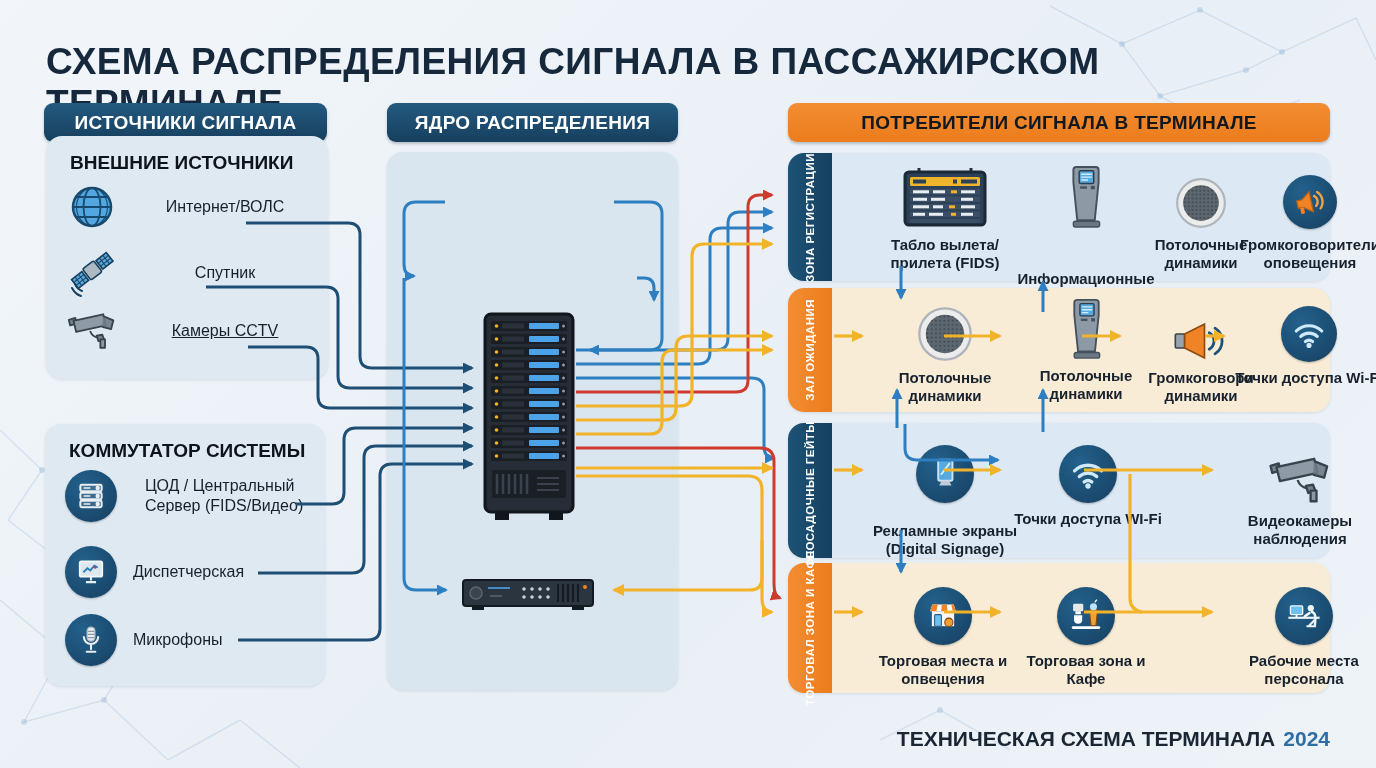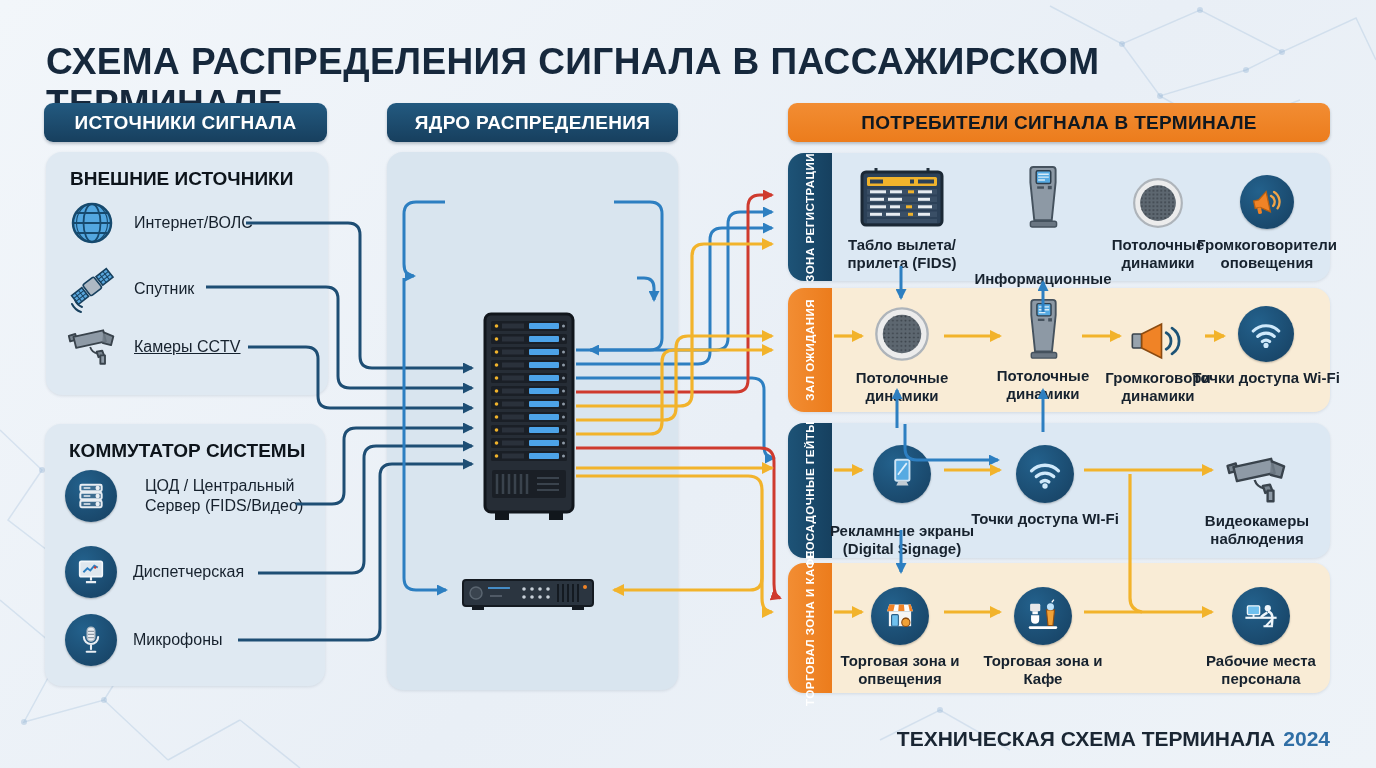--- a/index.html
+++ b/index.html
@@ -11,21 +11,21 @@
   
   .pill{height:39px;border-radius:9px;display:flex;align-items:center;justify-content:center;
         font-weight:800;font-size:19px;letter-spacing:.3px;box-shadow:0 2px 3px rgba(20,40,60,.25);}
   .pill.navy{background:linear-gradient(180deg,#235a80,#173f5e);color:#fff;}
   .pill.orange{background:linear-gradient(180deg,#f28d33,#ec7c1c);color:#101820;}
   #pill-src{left:44px;top:103px;width:283px;}
   #pill-core{left:387px;top:103px;width:291px;}
   #pill-cons{left:788px;top:103px;width:542px;}
   
   .panel{background:#dfe9f2;border-radius:16px;box-shadow:0 1px 3px rgba(30,60,90,.12);}
-  #panel-ext{left:46px;top:152px;width:282px;height:243px;}
+  #panel-ext{left:46px;top:136px;width:282px;height:243px;text-align:center;}
   #panel-int{left:45px;top:424px;width:280px;height:262px;}
   #panel-core{left:387px;top:152px;width:291px;height:538px;background:#d9e5ef;}
   .panel-title{position:absolute;left:24px;top:16px;font-size:19px;font-weight:800;color:#0d141b;}
   .src-item{position:absolute;display:flex;align-items:center;}
   .src-icon{width:56px;display:flex;justify-content:center;}
   .src-label{margin-left:14px;width:182px;font-size:16px;font-weight:500;color:#16212d;line-height:1.22;}
   .cir{border-radius:50%;background:radial-gradient(circle at 35% 30%,#23618c,#163f60);display:flex;align-items:center;justify-content:center;box-shadow:0 1px 2px rgba(0,0,0,.25);}
   .cir52{width:52px;height:52px;}
   
   .wbox{position:absolute;background:#f2f7fb;border-radius:9px;display:flex;align-items:center;justify-content:center;
@@ -41,21 +41,21 @@
   .crow.blue{background:#dce8f3;}
   .crow.cream{background:#f9ecd6;}
   #row1{top:153px;height:128px;}
   #row2{top:288px;height:124px;}
   #row3{top:423px;height:135px;}
   #row4{top:563px;height:130px;}
   .ztab{position:absolute;left:0;top:0;bottom:0;width:44px;border-radius:16px 0 0 16px;display:flex;align-items:center;justify-content:center;}
   .ztab.navy{background:linear-gradient(90deg,#1d5377,#16405f);}
   .ztab.orange{background:linear-gradient(90deg,#f28d33,#ec7c1c);}
   .ztab span{writing-mode:vertical-rl;transform:rotate(180deg);font-size:11.5px;font-weight:700;color:#fff;letter-spacing:.5px;white-space:nowrap;}
-  .ri{position:absolute;top:8px;display:flex;flex-direction:column;align-items:center;}
+  .ri{position:absolute;top:8px;display:flex;flex-direction:column;align-items:center;margin-left:43px;}
   .ri .icon-box{height:68px;display:flex;align-items:flex-end;justify-content:center;}
   .ri .ri-label{margin-top:7px;font-size:15px;font-weight:600;color:#17222e;text-align:center;line-height:1.22;}
   
   #footer{right:46px;top:727px;font-size:21px;font-weight:700;color:#1a2633;}
   #footer .year{color:#2f6ea5;margin-left:8px;}
   
   #bg{left:0;top:0;z-index:0;pointer-events:none;} .layer6{z-index:6;}
   #wires{left:0;top:0;z-index:5;pointer-events:none;}
   section,.crow,.panel{z-index:1;}
   .ri,.src-item,.panel-title{z-index:6;}
@@ -448,21 +448,21 @@
         <svg width="38" height="38" viewBox="0 0 28 28">
           <path d="M4.5,10.5 l1.6,-5 h15.8 l1.6,5 z" fill="#fdfdfd"></path>
           <path d="M6.1,5.5 l-1.6,5 h4.6 l1.1,-5 z M13.1,5.5 l-0.4,5 h4.6 l-0.4,-5 z M20.1,5.5 l1.1,5 h2.3 l-1.6,-5 z" fill="#f08326"></path>
           <rect x="5.8" y="10.5" width="16.4" height="11" fill="#f6f6f6"></rect>
           <rect x="7.8" y="13" width="5" height="8.5" rx="0.8" fill="#6fc0ee" stroke="#2b5e86" stroke-width="0.8"></rect>
           <circle cx="18.3" cy="18.7" r="3" fill="#f0a136" stroke="#8a4a10" stroke-width="0.8"></circle>
           <path d="M16.3,16.5 a2.6,2.6 0 0 1 4,0" fill="none" stroke="#8a4a10" stroke-width="0.9"></path>
         </svg>
       </span>
     </div>
-    <div class="ri-label">Торговая зона и опвещения</div>
+    <div class="ri-label">Торговая места и опвещения</div>
   </div>
   <div class="ri" style="left:180px;width:150px;top:14px;">
     <div class="icon-box">
       <span class="cir" style="width:58px;height:58px;">
         <svg width="38" height="38" viewBox="0 0 28 28">
           <rect x="4.5" y="5" width="7.5" height="5.5" rx="1" fill="#e8e8e8"></rect>
           <rect x="6.2" y="10.5" width="4" height="2.2" fill="#fff"></rect>
           <path d="M5.2,13.5 h6 v3.2 a3 3 0 0 1 -6,0 z" fill="#fff"></path>
           <path d="M16.5,9.5 h6 l-1.2,11.5 h-3.6 z" fill="#f0a136" stroke="#8a4a10" stroke-width="0.8"></path>
           <circle cx="19.5" cy="7.2" r="2.6" fill="#bfe3fb"></circle>

